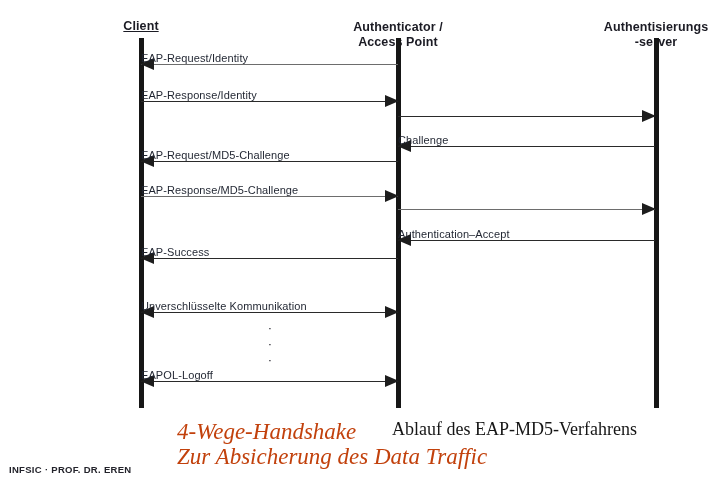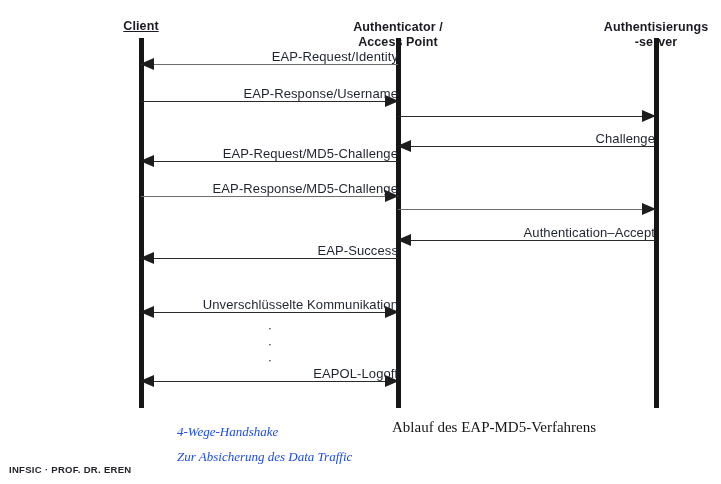--- a/index.html
+++ b/index.html
@@ -61,51 +61,51 @@
   }
   .msg .head.left {
     left: -1px;
     border-right: 14px solid #1d1d1d;
   }
   .msg .label {
     position: absolute;
     left: 0;
     right: 0;
     bottom: 11px;
-    text-align: right;
-    font-family: "Liberation Sans", sans-serif;
-    font-size: 13px;
+    text-align: left;
+    font-family: "Liberation Sans", sans-serif;
+    font-size: 11px;
     color: #1f2430;
     white-space: nowrap;
     letter-spacing: 0.1px;
   }
   
   .dots {
     position: absolute;
     text-align: center;
     font-family: "Liberation Sans", sans-serif;
     font-size: 13px;
     color: #23232b;
     line-height: 16px;
   }
   .dots span { display: block; }
   
   .caption-green {
     position: absolute;
     font-family: "Liberation Serif", serif;
     font-style: italic;
-    font-size: 13px;
-    color: #1d4ed8;
+    font-size: 23px;
+    color: #c2410c;
     line-height: 25px;
     white-space: nowrap;
   }
   .caption-black {
     position: absolute;
     font-family: "Liberation Serif", serif;
-    font-size: 15px;
+    font-size: 18px;
     color: #161616;
     white-space: nowrap;
   }
   .footer {
     position: absolute;
     font-family: "Liberation Sans", sans-serif;
     font-size: 9.5px;
     font-weight: bold;
     color: #23232b;
     letter-spacing: 0.3px;
@@ -138,21 +138,21 @@
 
   <div class="msg gray" style="left:141px; width:257px; top:55px;">
     <div class="line"></div>
     <div class="head left"></div>
     <div class="label">EAP-Request/Identity</div>
   </div>
 
   <div class="msg" style="left:141px; width:257px; top:92px;">
     <div class="line"></div>
     <div class="head right"></div>
-    <div class="label">EAP-Response/Username</div>
+    <div class="label">EAP-Response/Identity</div>
   </div>
 
   <div class="msg" style="left:398px; width:257px; top:107px;">
     <div class="line"></div>
     <div class="head right"></div>
   </div>
 
   <div class="msg" style="left:398px; width:257px; top:137px;">
     <div class="line"></div>
     <div class="head left"></div>

